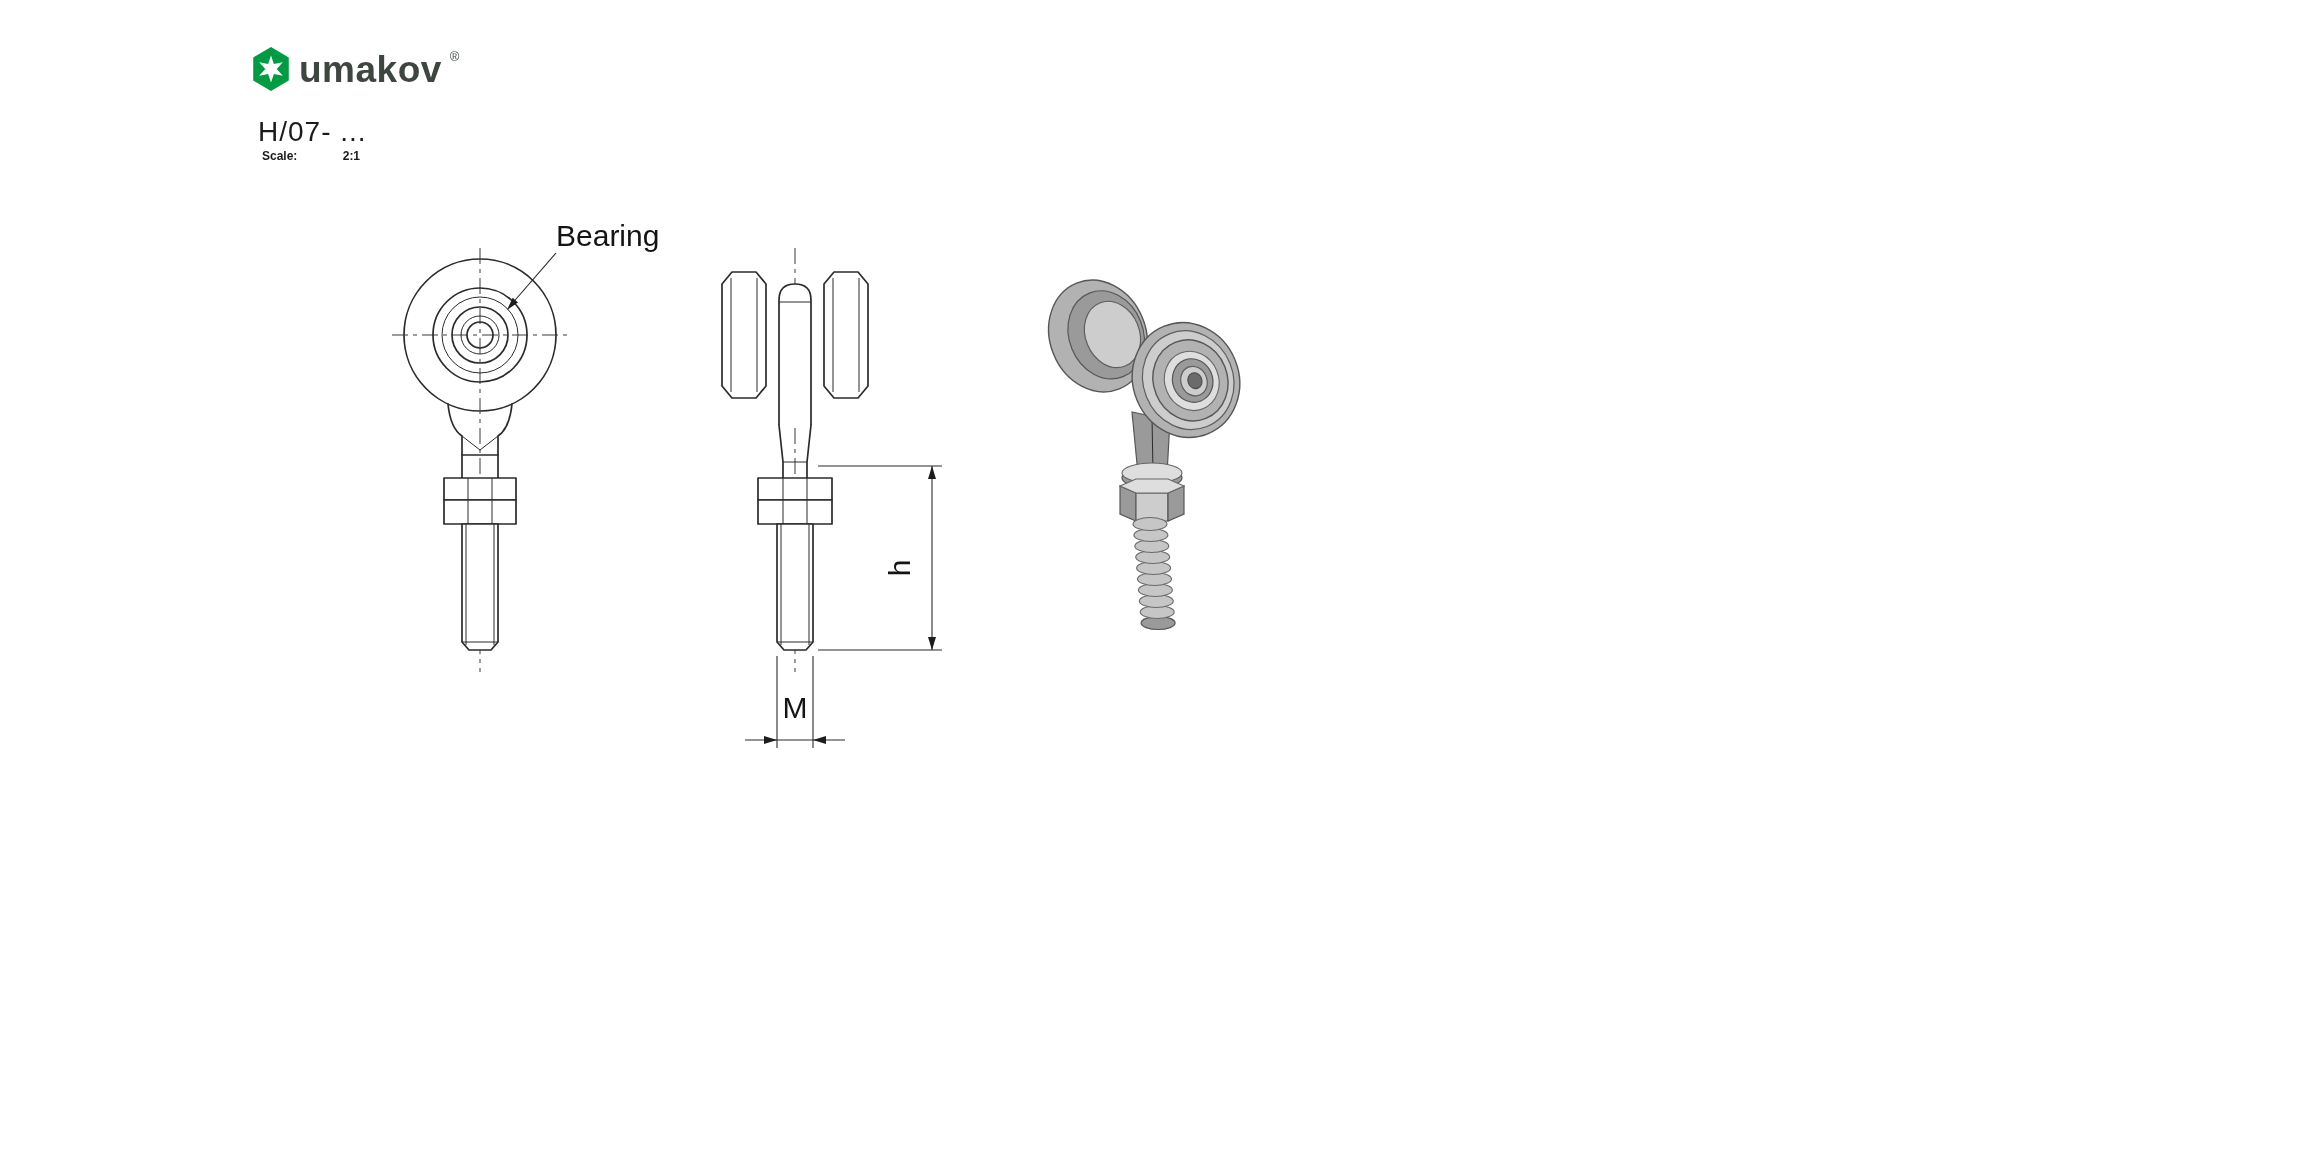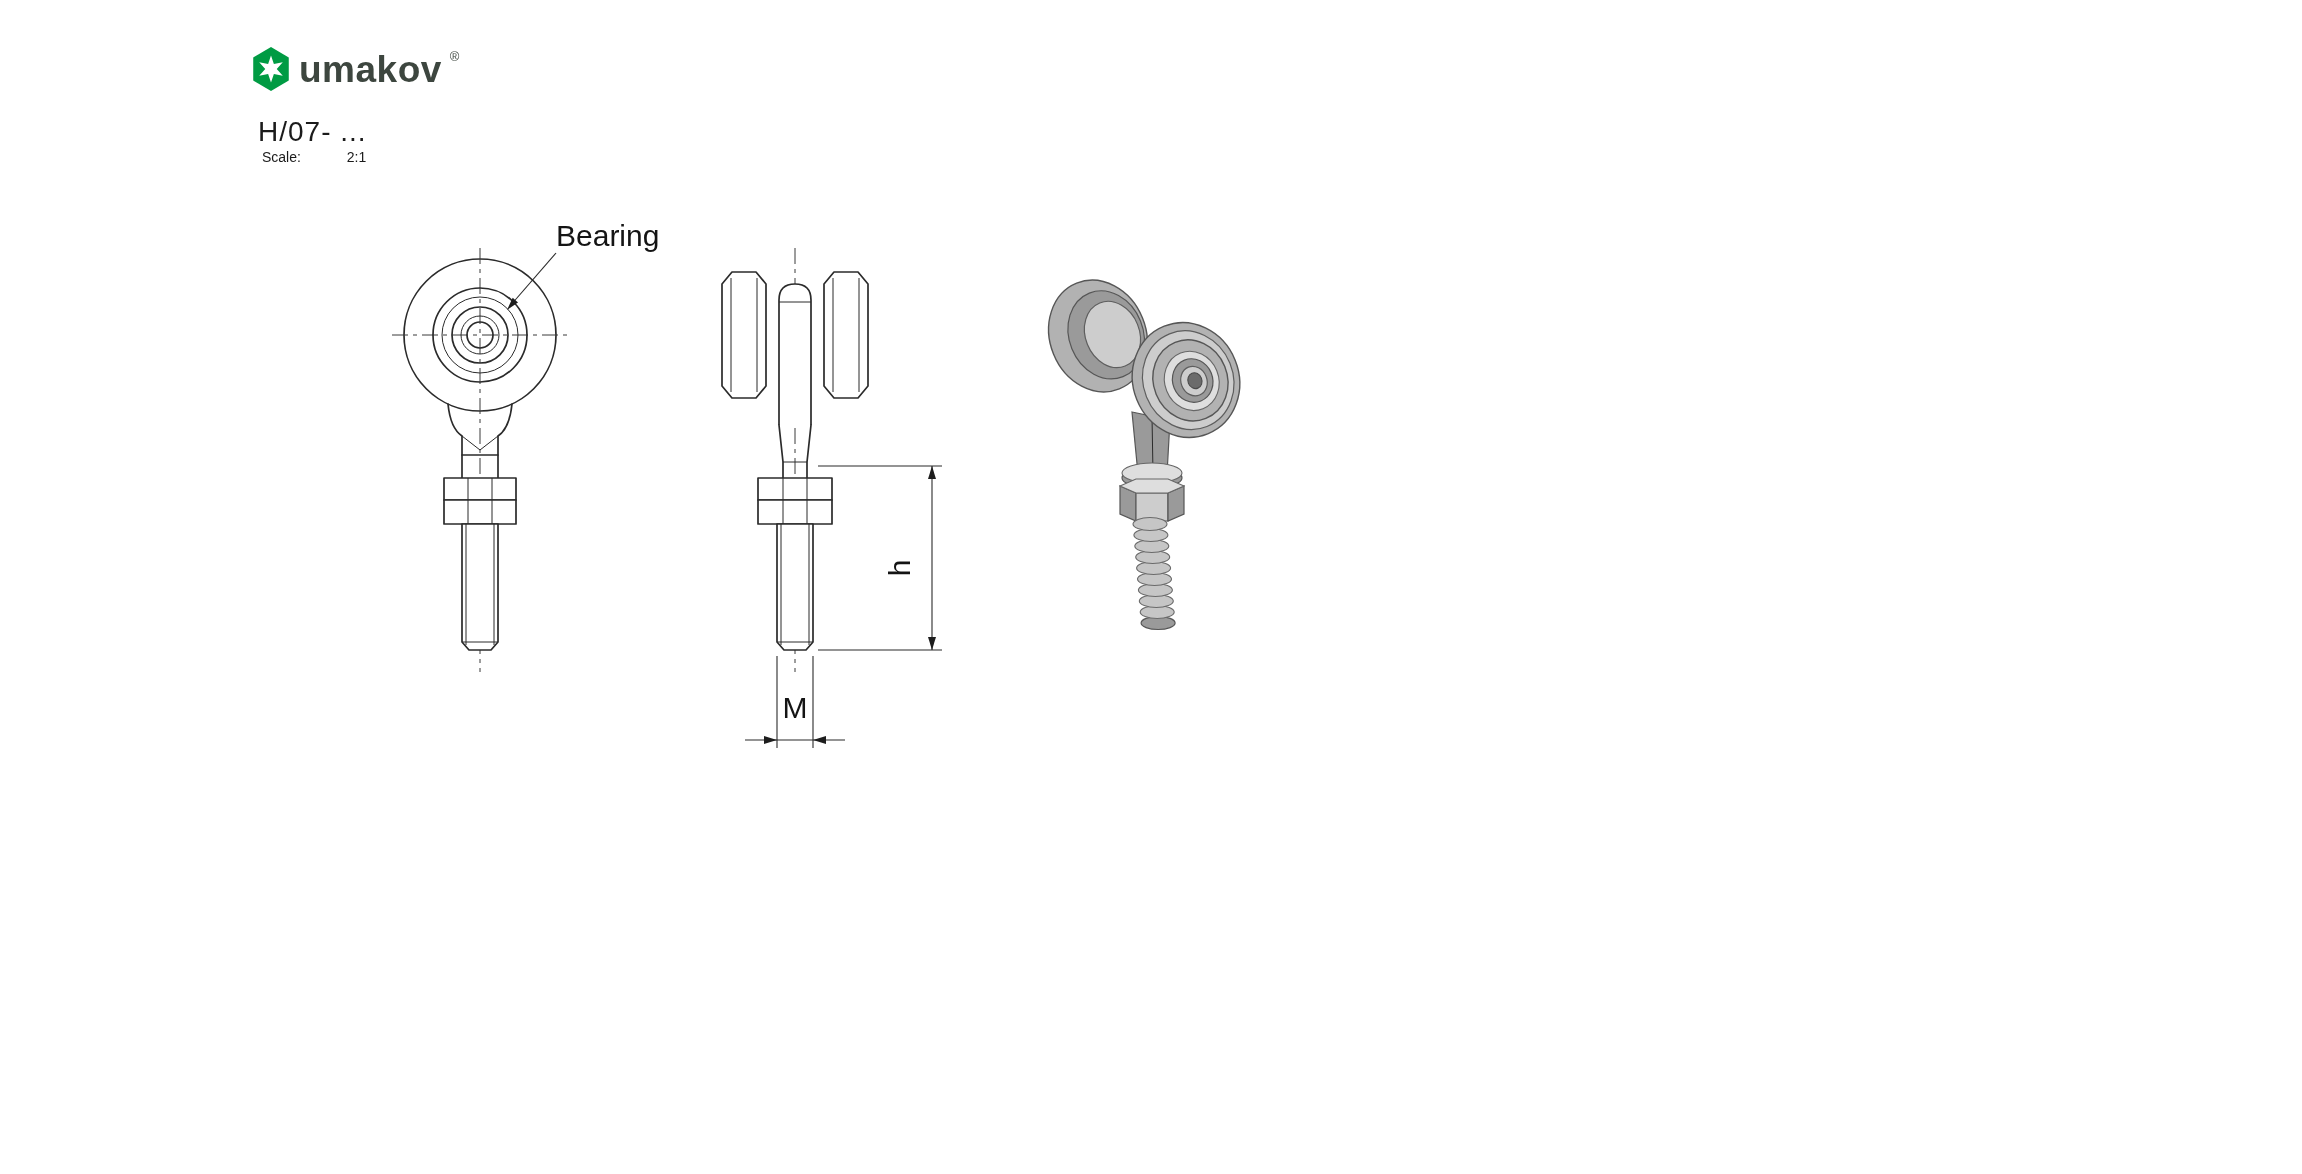--- a/index.html
+++ b/index.html
@@ -4,21 +4,21 @@
 <style>
   html,body { margin:0; padding:0; background:#fff; }
   .canvas {
     position:relative; width:1848px; height:1174px; background:#ffffff;
     font-family:"Liberation Sans", sans-serif; overflow:hidden;
   }
   .logo { position:absolute; left:250px; top:46px; display:flex; align-items:center; gap:7px; }
   .logo-text { font-weight:bold; font-size:37px; color:#3d463f; letter-spacing:0.5px; line-height:1; }
   .reg { font-size:13px; color:#3d463f; position:relative; top:-13px; margin-left:1px; }
   .drawing-number { position:absolute; left:258px; top:116px; font-size:28px; color:#1b1b1b; letter-spacing:1px; }
-  .scale-row { position:absolute; left:262px; top:149px; font-size:14px; color:#1b1b1b; }
+  .scale-row { position:absolute; left:262px; top:149px; font-size:12px; color:#1b1b1b;font-weight:bold; }
   .scale-row .val { margin-left:42px; }
   svg.drawing { position:absolute; left:0; top:0; }
 
   .ln   { stroke:#2b2b2b; stroke-width:1.7; fill:none; stroke-linejoin:round; stroke-linecap:round; }
   .lnf  { stroke:#2b2b2b; stroke-width:1.7; fill:#ffffff; stroke-linejoin:round; }
   .thin { stroke:#2b2b2b; stroke-width:1; fill:none; }
   .cl   { stroke:#3a3a3a; stroke-width:1; stroke-dasharray:16 5 4 5; fill:none; }
   .dim  { stroke:#2b2b2b; stroke-width:1.1; fill:none; }
   .arr  { fill:#1d1d1d; stroke:none; }
   .lbl  { font-family:"Liberation Sans", sans-serif; font-size:30px; fill:#141414; }

